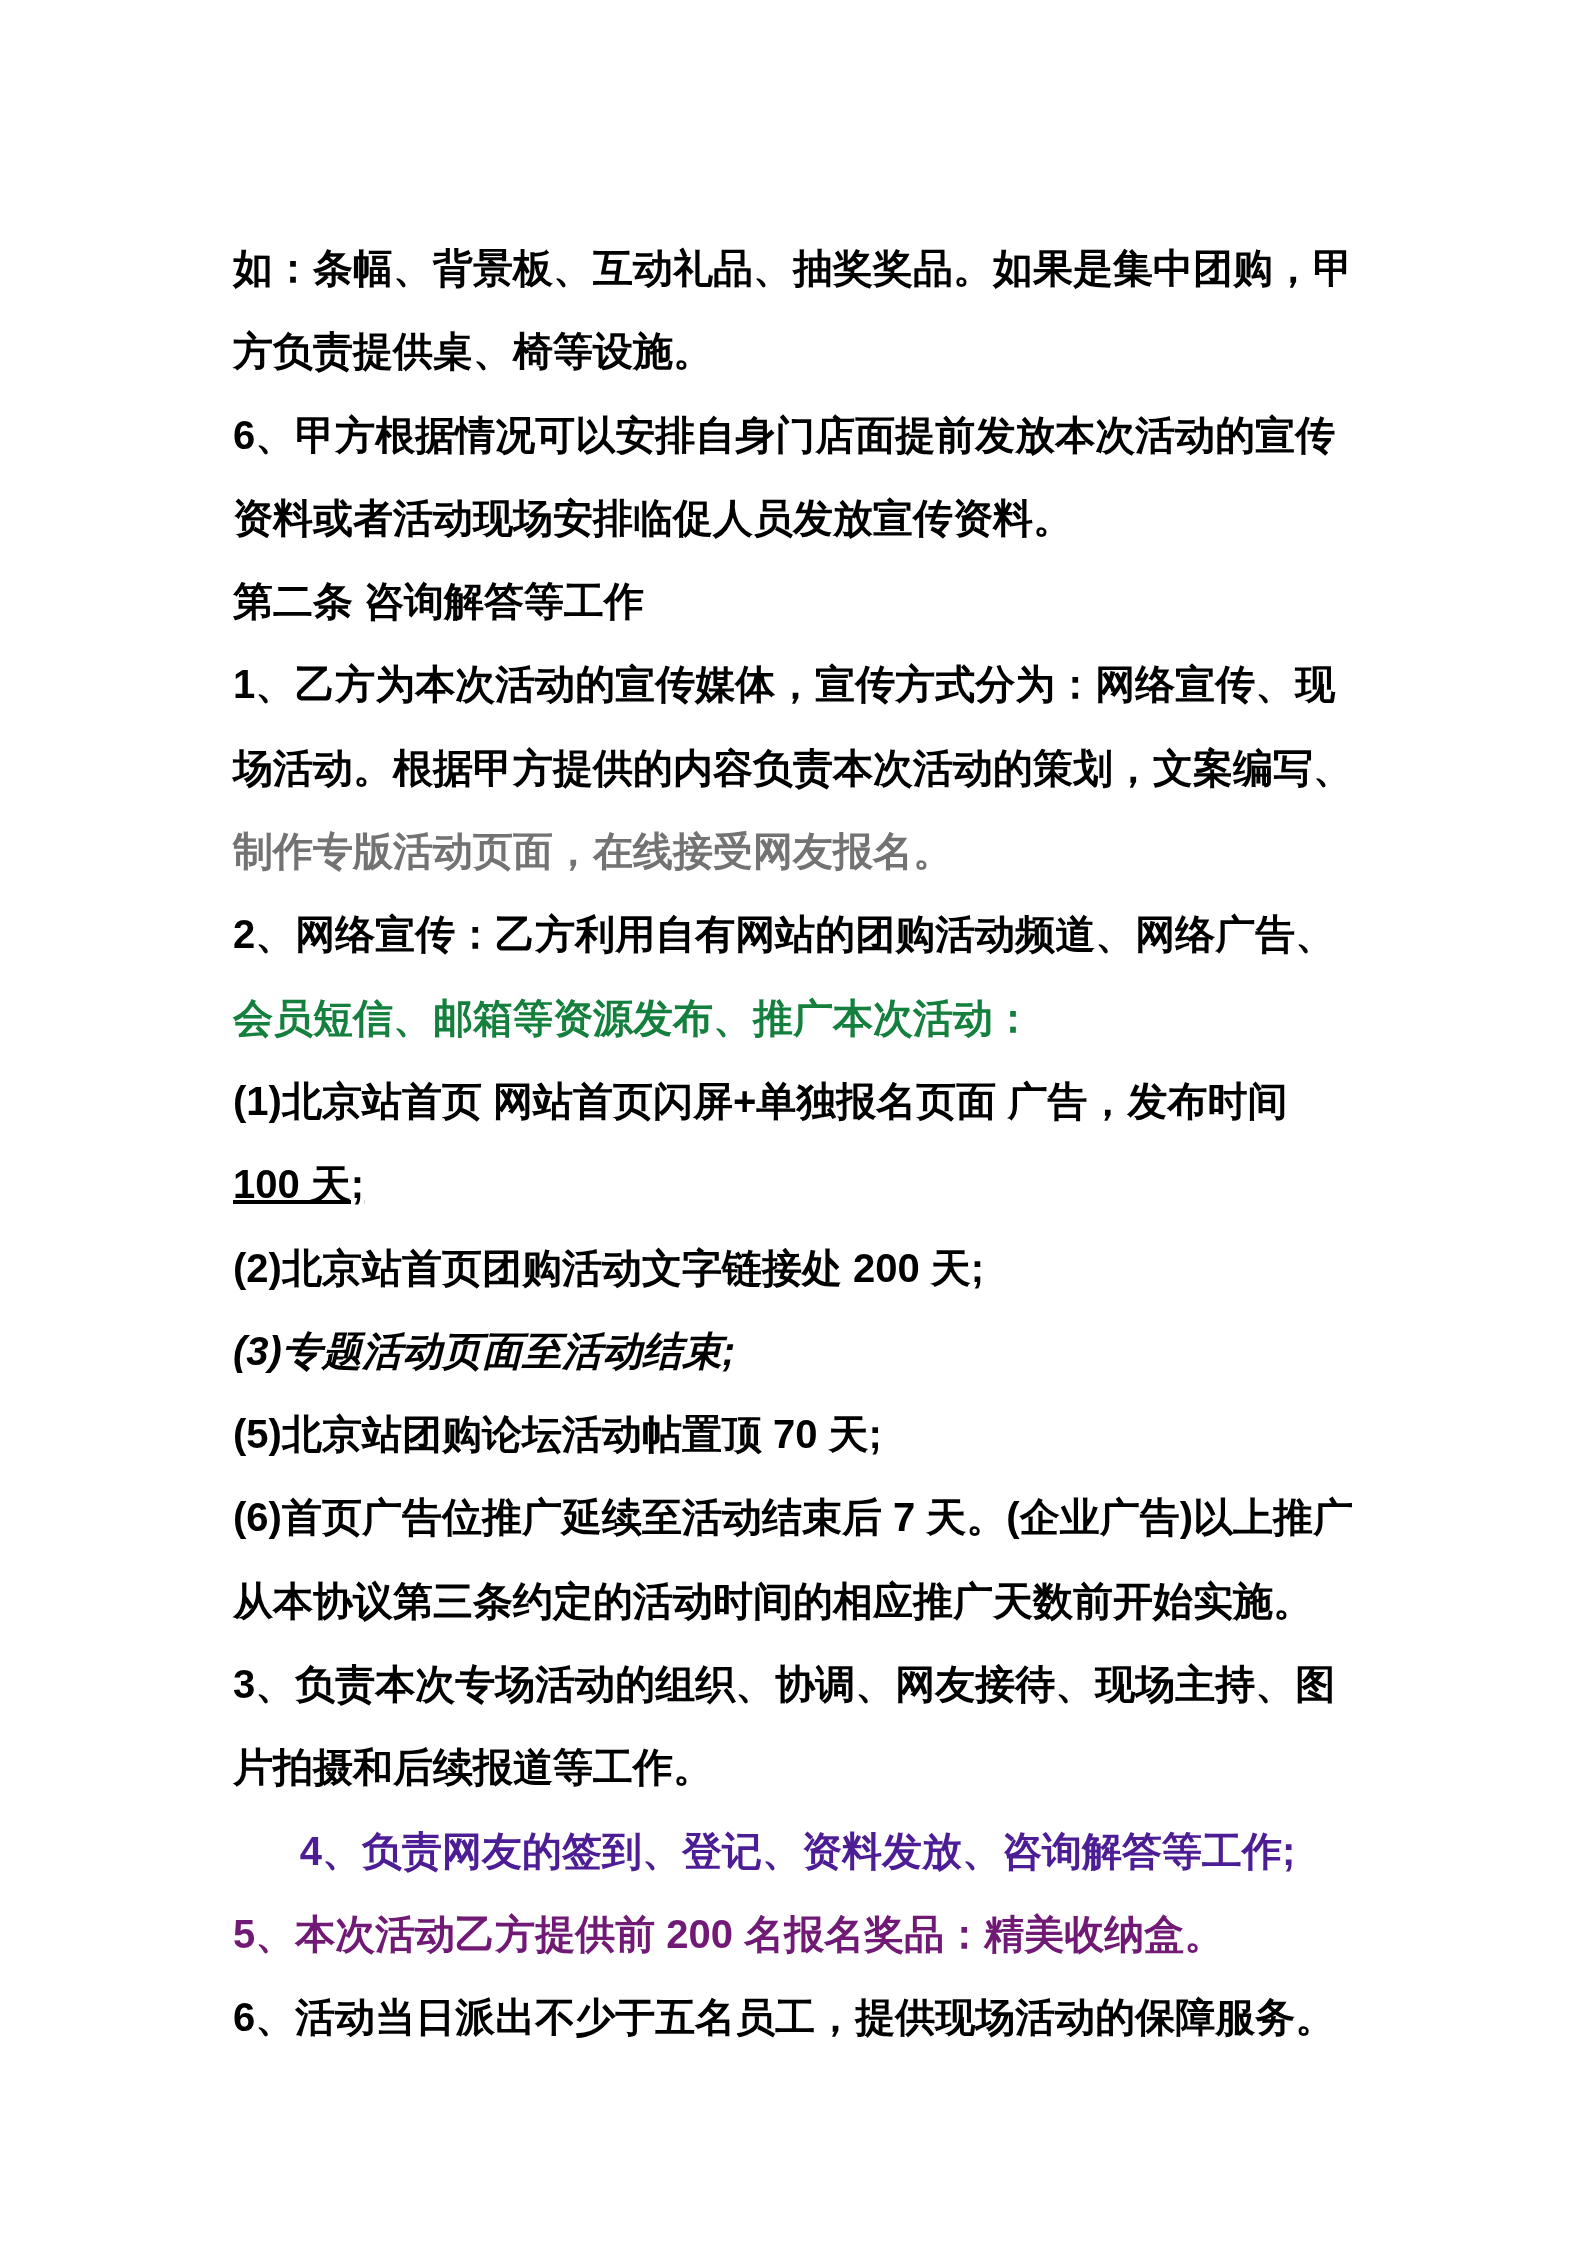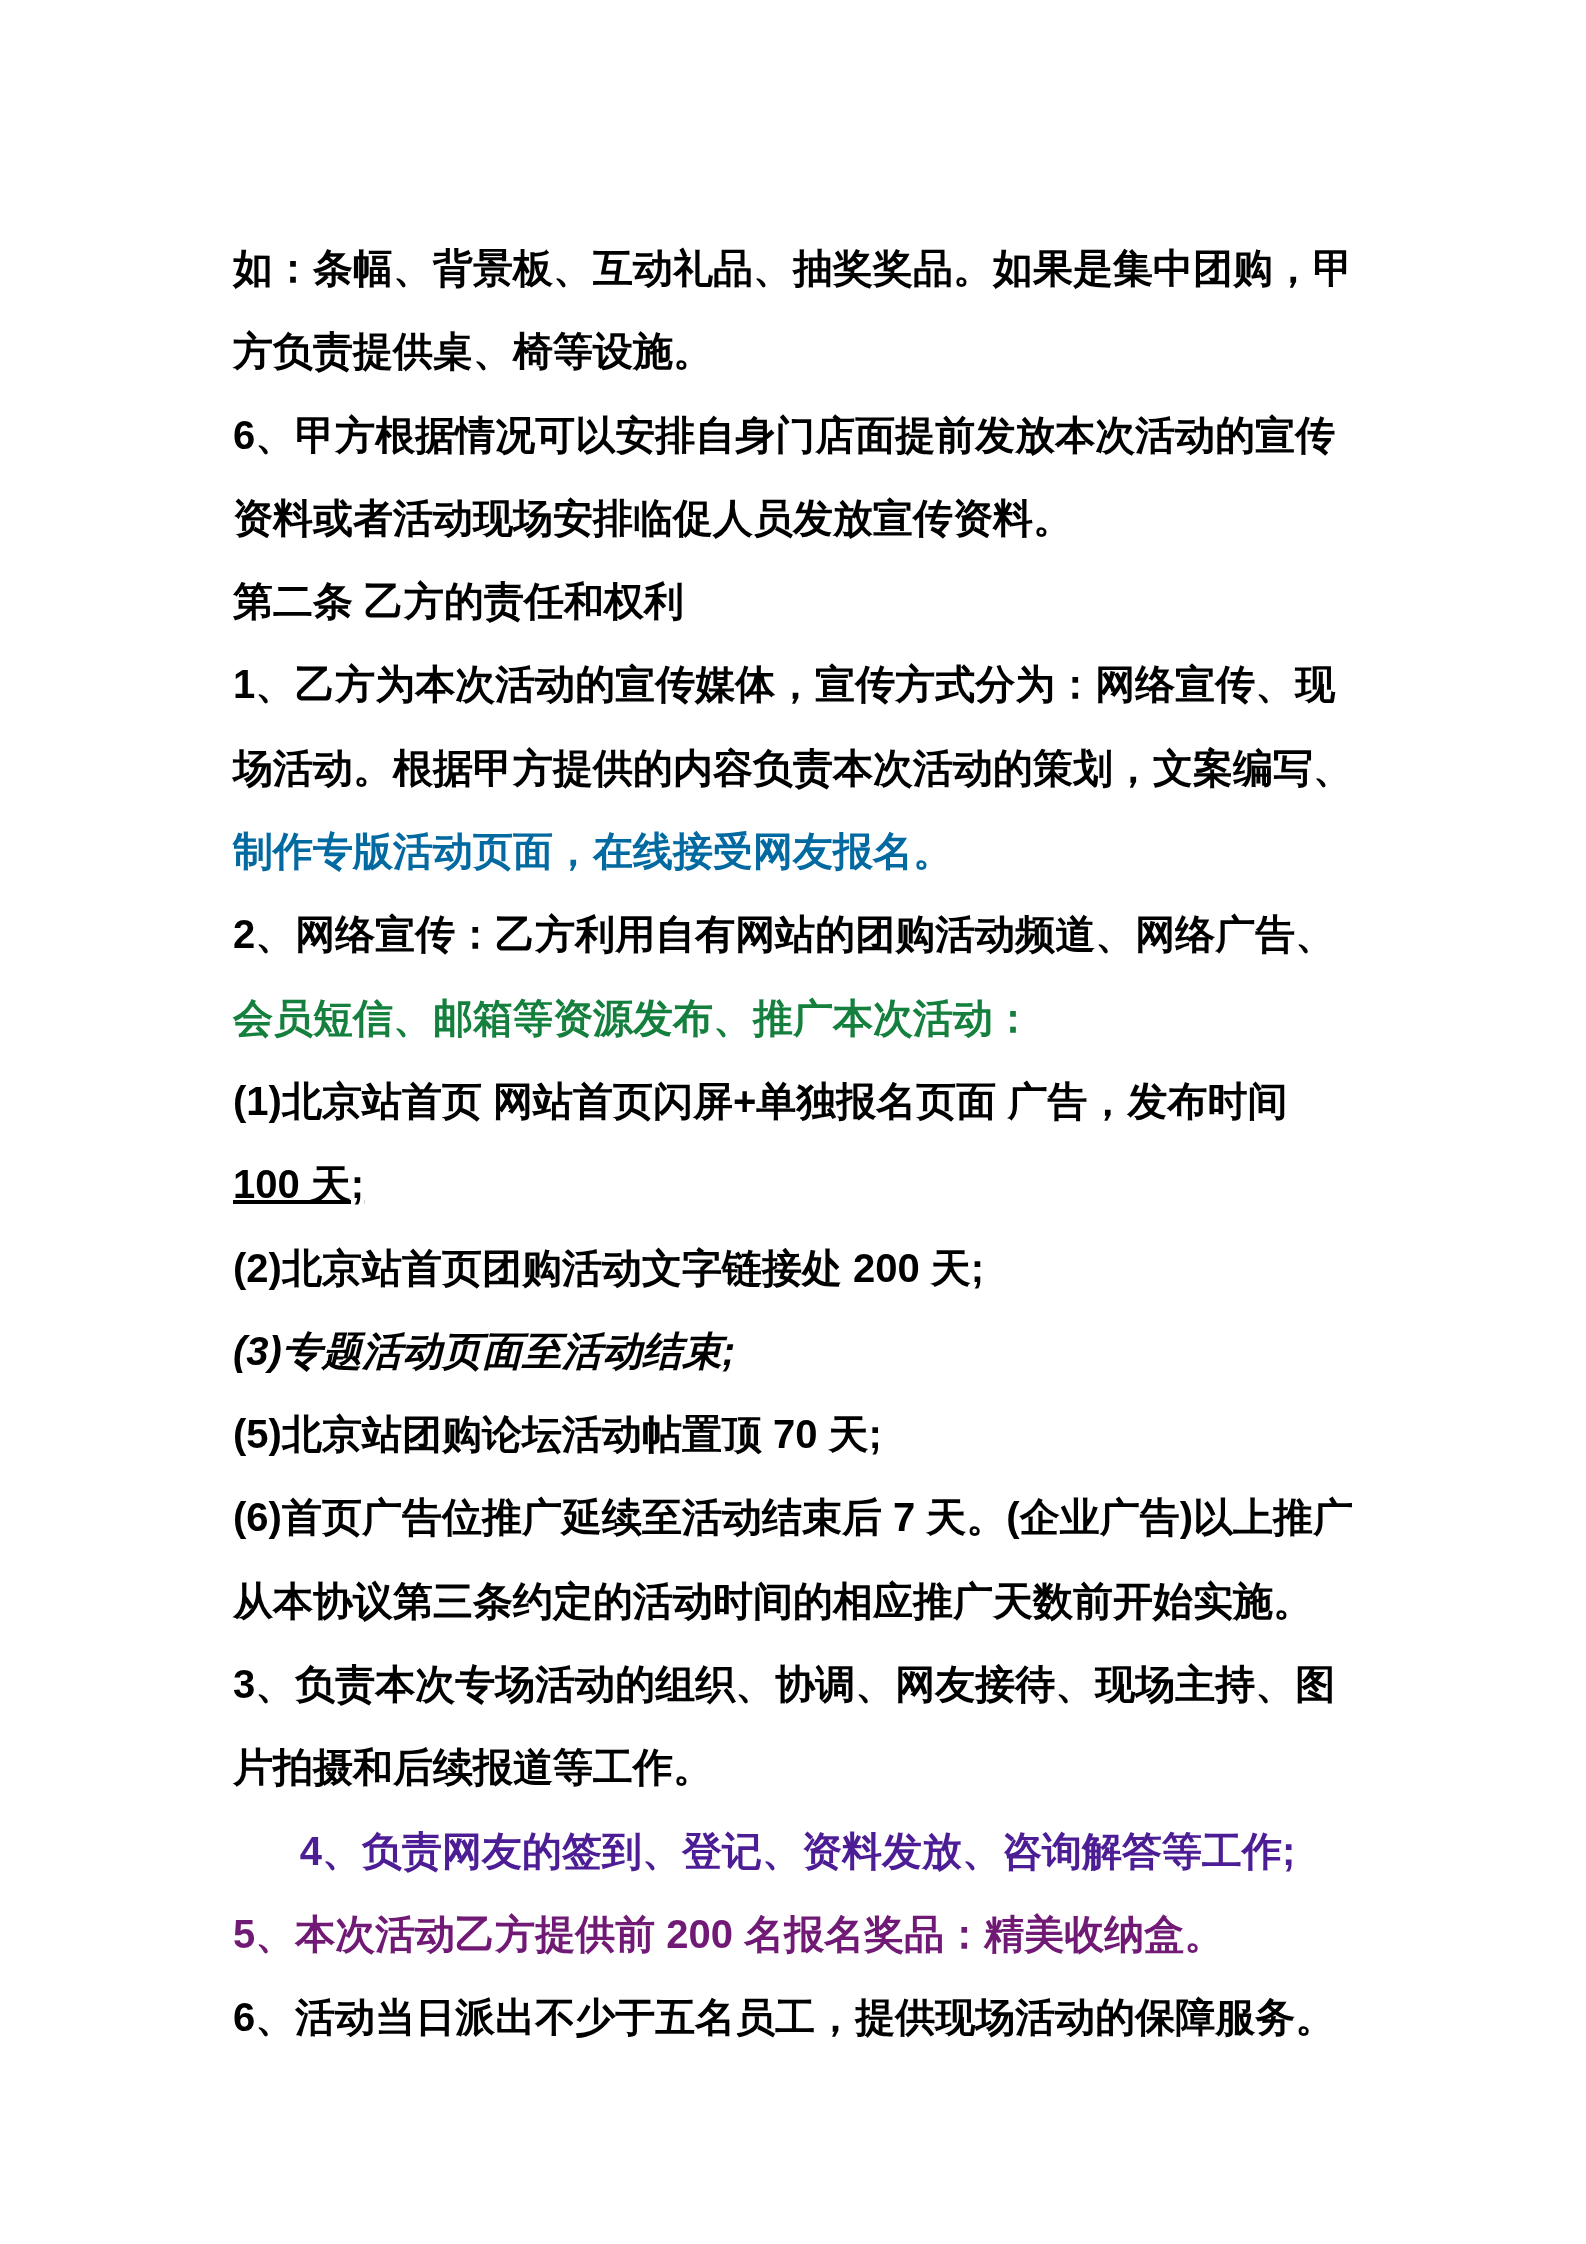--- a/index.html
+++ b/index.html
@@ -35,24 +35,24 @@
 </style>
 </head>
 <body>
 
 <div class="page" style="background: rgb(255, 255, 255);">
   <div class="content" id="content">
       <div class="line" style="color: rgb(0, 0, 0);">如：条幅、背景板、互动礼品、抽奖奖品。如果是集中团购，甲</div>
       <div class="line" style="color: rgb(0, 0, 0);">方负责提供桌、椅等设施。</div>
       <div class="line" style="color: rgb(0, 0, 0);">6、甲方根据情况可以安排自身门店面提前发放本次活动的宣传</div>
       <div class="line" style="color: rgb(0, 0, 0);">资料或者活动现场安排临促人员发放宣传资料。</div>
-      <div class="line" style="color: rgb(0, 0, 0);">第二条 乙方的责任和权利</div>
+      <div class="line" style="color: rgb(0, 0, 0);">第二条 咨询解答等工作</div>
       <div class="line" style="color: rgb(0, 0, 0);">1、乙方为本次活动的宣传媒体，宣传方式分为：网络宣传、现</div>
       <div class="line" style="color: rgb(0, 0, 0);">场活动。根据甲方提供的内容负责本次活动的策划，文案编写、</div>
-      <div class="line" style="color: #0369a1;">制作专版活动页面，在线接受网友报名。</div>
+      <div class="line" style="color: #737373;">制作专版活动页面，在线接受网友报名。</div>
       <div class="line" style="color: rgb(0, 0, 0);">2、网络宣传：乙方利用自有网站的团购活动频道、网络广告、</div>
       <div class="line" style="color: #15803d;">会员短信、邮箱等资源发布、推广本次活动：</div>
       <div class="line" style="color: rgb(0, 0, 0);">(1)北京站首页 网站首页闪屏+单独报名页面 广告，发布时间</div>
       <div class="line" style="color: rgb(0, 0, 0); text-decoration: underline;">100 天;</div>
       <div class="line" style="color: rgb(0, 0, 0);">(2)北京站首页团购活动文字链接处 200 天;</div>
       <div class="line" style="color: rgb(0, 0, 0); font-style: italic;">(3)专题活动页面至活动结束;</div>
       <div class="line" style="color: rgb(0, 0, 0);">(5)北京站团购论坛活动帖置顶 70 天;</div>
       <div class="line" style="color: rgb(0, 0, 0);">(6)首页广告位推广延续至活动结束后 7 天。(企业广告)以上推广</div>
       <div class="line" style="color: rgb(0, 0, 0);">从本协议第三条约定的活动时间的相应推广天数前开始实施。</div>
       <div class="line" style="color: rgb(0, 0, 0);">3、负责本次专场活动的组织、协调、网友接待、现场主持、图</div>

